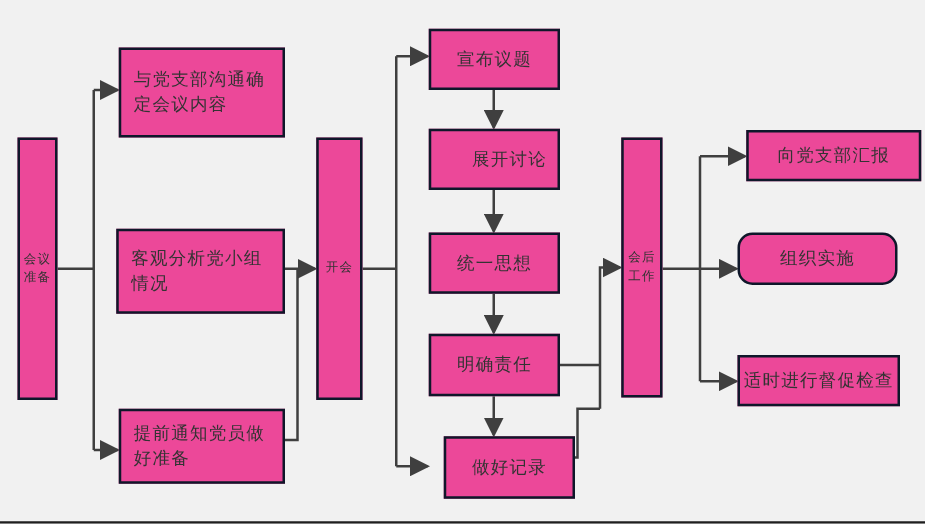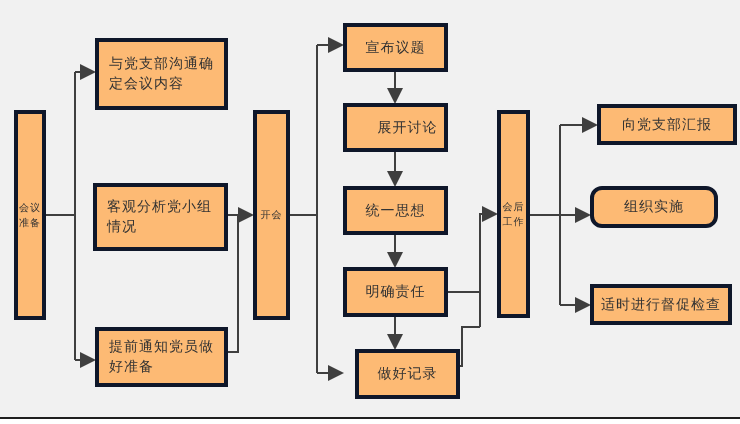--- a/index.html
+++ b/index.html
@@ -14,22 +14,22 @@
     background:#f1f1f1;
     overflow:hidden;
   }
   #connectors{
     position:absolute;
     left:0;top:0;
     width:740px;height:424px;
   }
   .node{
     position:absolute;
-    background:#fdba74;
-    border:4px solid #0f172a;
+    background:#ec4899;
+    border:2px solid #0f172a;
     box-sizing:border-box;
     display:flex;
     align-items:center;
     justify-content:center;
     font-size:14px;
     color:#333333;
     letter-spacing:1px;
   }
   .multiline{
     justify-content:flex-start;
@@ -54,21 +54,21 @@
   #box-prep3{left:95px; top:327px; width:133px; height:60px;}
   
   #box-step1{left:343px; top:23px;  width:105px; height:49px;}
   #box-step2{left:343px; top:103px; width:105px; height:49px;padding-left:24px;}
   #box-step3{left:343px; top:186px; width:105px; height:49px;}
   #box-step4{left:343px; top:267px; width:105px; height:50px;}
   #box-step5{left:343px; top:349px; width:105px; height:50px;margin-left:12px;}
   
   #box-after1{left:597px; top:104px; width:140px; height:41px;}
   #box-after2{left:590px; top:186px; width:128px; height:42px;border-radius:12px;}
-  #box-after3{left:590px; top:284px; width:142px; height:41px;}
+  #box-after3{left:590px; top:284px; width:130px; height:41px;}
   
   #bottom-line{
     position:absolute;
     left:0; top:417px;
     width:740px; height:2px;
     background:#1f1f1f;
   }
   #bottom-strip{
     position:absolute;
     left:0; top:419px;

